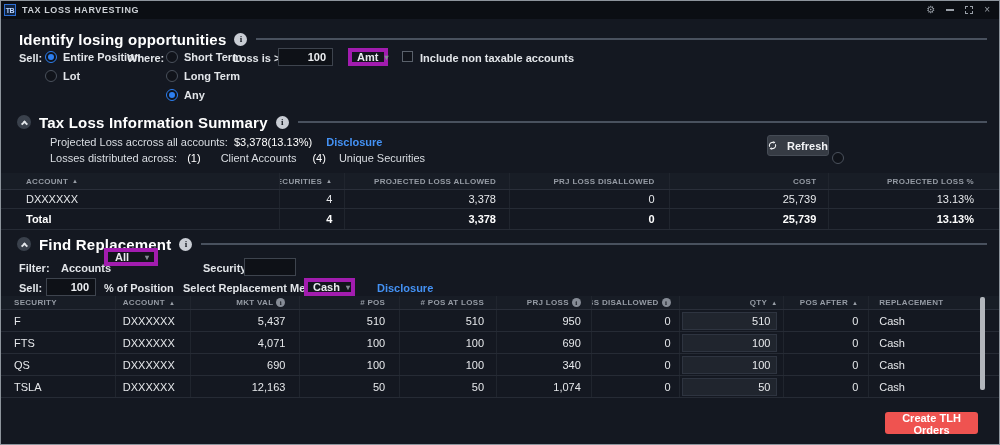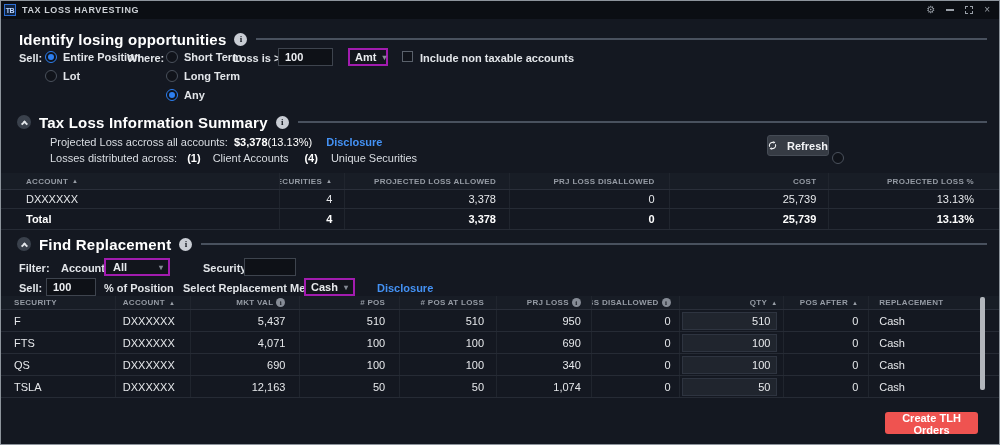--- a/index.html
+++ b/index.html
@@ -35,42 +35,42 @@
     display:inline-flex; align-items:center; justify-content:center; margin-left:8px; flex:none;
   }
   .info-badge.small { width:9px; height:9px; font-size:7px; margin-left:3px; background:#868c96; }
   .head-line { flex:1; height:2px; background:#49515e; margin-left:9px; }
   .collapse-circle {
     width:14px; height:14px; border-radius:50%; background:#3a414c;
     display:inline-flex; align-items:center; justify-content:center; margin-right:8px; flex:none;
   }
   .chev-up { width:5px; height:5px; border-top:2px solid #e4e7eb; border-left:2px solid #e4e7eb; transform:rotate(45deg) translate(1px,1px); }
   
-  .abs { position:absolute; }
+  .abs { position:absolute;text-align:right; }
   .lbl { font-size:11px; font-weight:bold; color:#e2e5e9; }
   .radio-row { display:flex; align-items:center; gap:6px; }
   .radio { width:12px; height:12px; border-radius:50%; border:1px solid #4a515c; background:#10131a; flex:none; position:relative; }
   .radio.on { border-color:#2d7ff0; }
   .radio.on::after { content:""; position:absolute; left:2px; top:2px; width:6px; height:6px; border-radius:50%; background:#2d7ff0; }
   .txt-input {
     background:#0e1117; border:1px solid #3e444e; color:#eceef1;
     font-family:"Liberation Sans", sans-serif; font-size:11px; font-weight:bold;
     padding:0 6px; height:18px; width:55px; outline:none;
   }
   .select-box {
-    background:#12151c; border:2px solid #a21caf; height:18px;
+    background:#12151c; border:4px solid #a21caf; height:18px;
     display:flex; align-items:center; justify-content:space-between;
     padding:0 5px; font-size:11px; font-weight:bold; color:#e8eaed;
   }
   .caret { color:#848a94; font-size:8px; margin-left:6px; }
   .checkbox { width:11px; height:11px; border:1px solid #5a616b; background:#10131a; display:inline-block; }
   .link { color:#4492f5; font-size:11px; font-weight:bold; cursor:pointer; }
   
   .sumline { position:absolute; font-size:11px; color:#d9dde2; display:flex; align-items:baseline;padding-left:32px; }
-  .sumline .strong { color:#ffffff; font-weight:bold; }
+  .sumline .strong { color:#ffffff; font-weight:normal; }
   .refresh-btn {
     position:absolute; left:766px; top:134px; width:62px; height:21px;
     background:#363b44; border:1px solid #454b55; border-radius:3px;
     display:flex; align-items:center; justify-content:center; gap:10px;
     font-size:11px; font-weight:bold; color:#f2f3f5; cursor:pointer;
   }
   
   .tbl { position:absolute; left:0; right:0; }
   .trow { display:flex; width:100%; }
   .trow > div { display:flex; align-items:center; border-right:1px solid #20252e; overflow:hidden; white-space:nowrap; }
@@ -173,21 +173,21 @@
 
   <div class="sumline" style="left:17px; top:135px;">
     <span>Projected Loss accross all accounts:</span>
     <span class="strong" style="margin-left:6px;">$3,378</span>
     <span style="color:#ffffff;">(13.13%)</span>
     <span class="link" style="margin-left:14px;">Disclosure</span>
   </div>
   <div class="sumline" style="left:17px; top:151px;">
     <span>Losses distributed across:</span>
     <span class="strong" style="margin-left:10px;">(1)</span>
-    <span style="margin-left:12px;">Client Accounts</span>
+    <span style="margin-left:20px;">Client Accounts</span>
     <span class="strong" style="margin-left:16px;">(4)</span>
     <span style="margin-left:13px;">Unique Securities</span>
   </div>
 
   <div class="refresh-btn">
     <svg width="11" height="11" viewBox="0 0 11 11">
       <path d="M2 7 A3.8 3.8 0 0 1 5.5 1.7 L7 1.7" fill="none" stroke="#f2f3f5" stroke-width="1.3"></path>
       <path d="M9 4 A3.8 3.8 0 0 1 5.5 9.3 L4 9.3" fill="none" stroke="#f2f3f5" stroke-width="1.3"></path>
       <polygon points="6.6,0 9,1.7 6.6,3.4" fill="#f2f3f5"></polygon>
       <polygon points="4.4,7.6 2,9.3 4.4,11" fill="#f2f3f5"></polygon>
@@ -267,21 +267,21 @@
     <span class="collapse-circle">
         <span class="chev-up"></span>
       </span>
     <span class="sec-title">Find Replacement</span>
     <span class="info-badge">i</span>
     <span class="head-line"></span>
   </div>
 
   <span class="abs lbl" style="left:18px; top:261px;">Filter:</span>
   <span class="abs lbl" style="left:60px; top:261px;">Accounts</span>
-  <div class="abs select-box" style="left:103px; top:257px; width:66px;padding-left:7px;">
+  <div class="abs select-box" style="left:103px; top:247px; width:54px;padding-left:7px;">
     <span>All</span>
     <span class="caret">▾</span>
   </div>
   <span class="abs lbl" style="left:202px; top:261px;">Security</span>
   <input class="abs txt-input" style="left: 243px; top: 257px; width: 52px;" value="">
 
   <span class="abs lbl" style="left:18px; top:281px;">Sell:</span>
   <input class="abs txt-input" style="left: 45px; top: 277px; width: 50px;" value="100">
   <span class="abs lbl" style="left:103px; top:281px;">% of Position</span>
   <span class="abs lbl" style="left:182px; top:281px;">Select Replacement Method</span>

